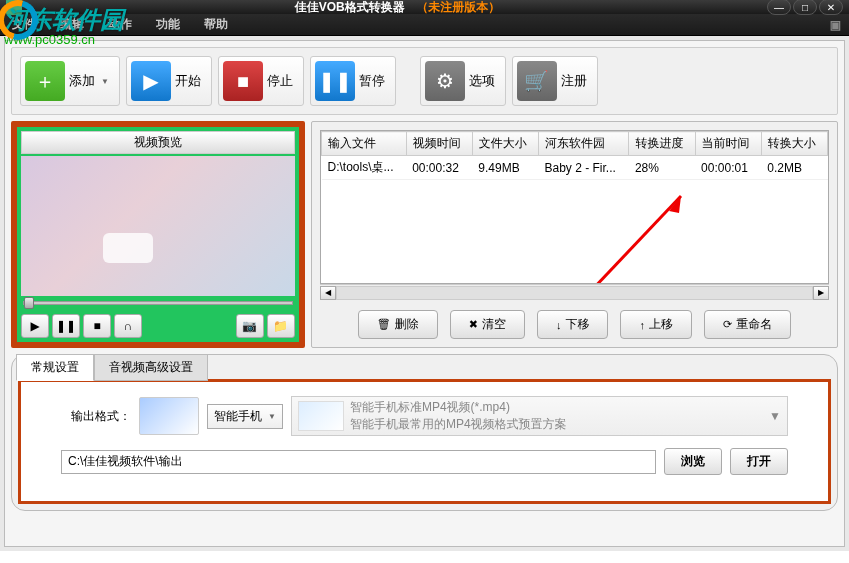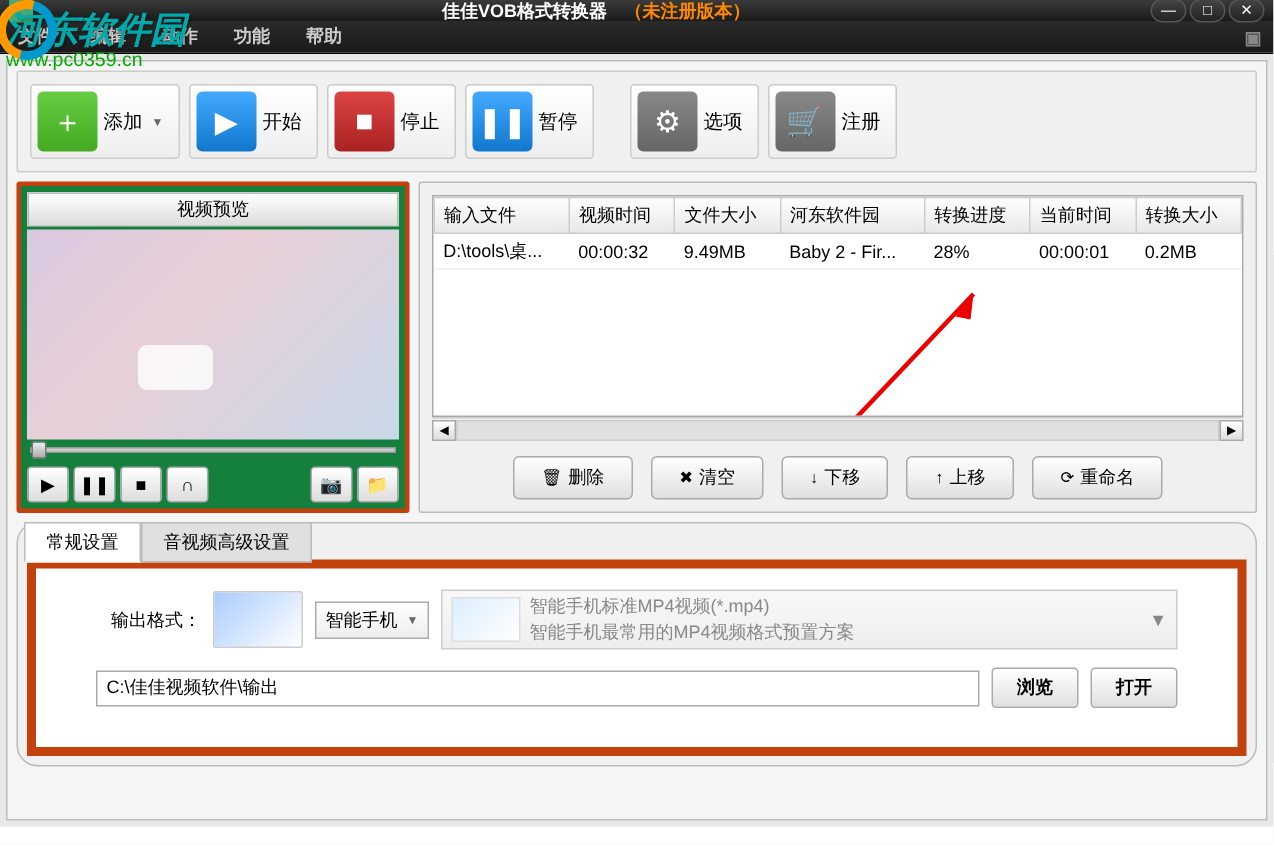--- a/index.html
+++ b/index.html
@@ -32,21 +32,21 @@
 .icon-add { background: linear-gradient(to bottom, #6c4, #4a2); }
 .icon-start { background: linear-gradient(to bottom, #4af, #17c); }
 .icon-stop { background: linear-gradient(to bottom, #d44, #a22); }
 .icon-pause { background: linear-gradient(to bottom, #4af, #17c); }
 .icon-opt { background: linear-gradient(to bottom, #888, #666); }
 .icon-reg { background: linear-gradient(to bottom, #888, #666); }
 .tool-btn span.label { font-size: 13px; }
 .tool-btn .dropdown { font-size: 8px; color: #666; margin-left: 2px; }
 
 .middle-row { display: flex; gap: 6px; flex: 0 0 auto; }
-.preview-panel { width: 262px; border: 3px solid #c2410c; background: #15803d; padding: 4px; border-radius: 2px; }
+.preview-panel { width: 294px; border: 6px solid #c2410c; background: #22c55e; padding: 4px; border-radius: 2px; }
 .preview-title { text-align: center; padding: 2px; font-size: 12px; background: linear-gradient(to bottom, #fff, #ddd); border: 1px solid #ccc; margin-bottom: 2px; }
 .preview-video { width: 100%; height: 140px; background: linear-gradient(135deg, #d8c8e0 0%, #e8d0d8 40%, #c8d8e8 100%); position: relative; }
 .preview-video::after { content: ""; position: absolute; top: 55%; left: 30%; width: 50px; height: 30px; background: #fff; border-radius: 6px; opacity: 0.8; }
 .preview-slider { width: 100%; height: 14px; display: flex; align-items: center; padding: 4px 2px; }
 .preview-slider-track { flex: 1; height: 4px; background: #ccc; border: 1px solid #999; position: relative; }
 .preview-slider-thumb { position: absolute; left: 0; top: -5px; width: 10px; height: 12px; background: linear-gradient(to bottom, #eee, #aaa); border: 1px solid #777; border-radius: 2px; }
 .preview-controls { display: flex; gap: 3px; margin-top: 4px; }
 .preview-ctrl-btn { width: 28px; height: 24px; background: linear-gradient(to bottom, #fff, #ddd); border: 1px solid #aaa; border-radius: 3px; display: flex; align-items: center; justify-content: center; cursor: pointer; font-size: 12px; }
 .preview-ctrl-spacer { flex: 1; }
 
@@ -62,21 +62,21 @@
 .h-scroll-track { flex: 1; height: 14px; background: #e0e0e0; border: 1px solid #ccc; }
 
 .list-actions { display: flex; justify-content: center; gap: 12px; margin-top: 10px; }
 .list-btn { padding: 5px 18px; background: linear-gradient(to bottom, #fff, #e0e0e0); border: 1px solid #aaa; border-radius: 4px; cursor: pointer; display: flex; align-items: center; gap: 4px; font-size: 12px; }
 .list-btn .bi { font-size: 11px; }
 
 .tabs-panel { border: 1px solid #bbb; background: #f0f0f0; border-radius: 14px; position: relative; padding-top: 24px; }
 .tab-headers { position: absolute; top: -1px; left: 4px; display: flex; }
 .tab-header { padding: 4px 14px; border: 1px solid #bbb; background: #e0e0e0; cursor: pointer; font-size: 12px; }
 .tab-header.active { background: #fff; border-bottom: 1px solid #fff; }
-.tab-content { background: #fff; border: 6px solid #c2410c; margin: 0 6px 6px 6px; padding: 14px 40px; }
+.tab-content { background: #fff; border: 3px solid #c2410c; margin: 0 6px 6px 6px; padding: 14px 40px; }
 .settings-row { display: flex; align-items: center; gap: 8px; margin-bottom: 12px; }
 .settings-label { width: 70px; text-align: right; font-size: 12px; }
 .phone-preview { width: 60px; height: 38px; background: linear-gradient(135deg, #acf, #fff); border: 1px solid #ccc; border-radius: 2px; }
 .combo { display: flex; align-items: center; border: 1px solid #aaa; background: linear-gradient(to bottom, #fff, #eee); padding: 3px 6px; cursor: pointer; gap: 6px; }
 .combo .dd { font-size: 8px; color: #666; }
 .preset-box { flex: 1; display: flex; align-items: center; border: 1px solid #ccc; background: linear-gradient(to bottom, #f8f8f8, #eee); padding: 2px 6px; gap: 6px; color: #888; }
 .preset-thumb { width: 46px; height: 30px; background: linear-gradient(135deg, #def, #fff); border: 1px solid #ddd; }
 .preset-text { display: flex; flex-direction: column; font-size: 11px; flex: 1; }
 .text-input { flex: 1; border: 1px solid #aaa; padding: 4px 6px; background: #fff; }
 .small-btn { padding: 4px 16px; background: linear-gradient(to bottom, #fff, #e0e0e0); border: 1px solid #aaa; border-radius: 3px; cursor: pointer; font-size: 12px; font-weight: bold; }

